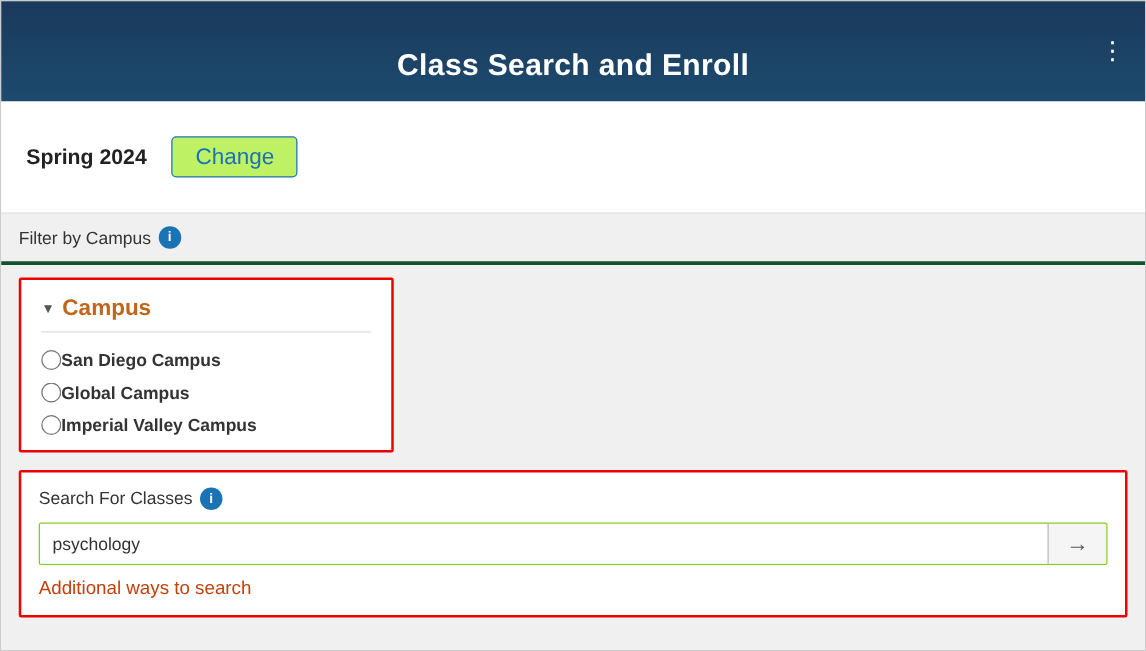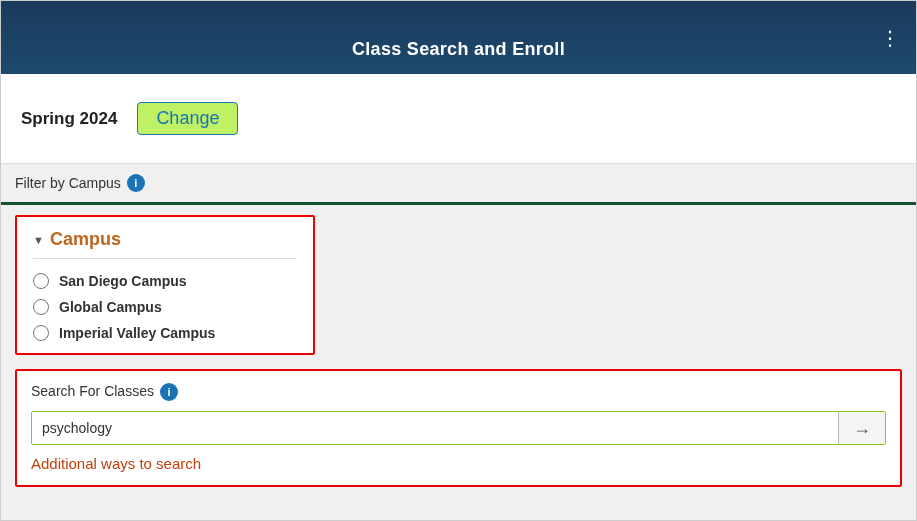--- a/index.html
+++ b/index.html
@@ -24,21 +24,21 @@
       background: linear-gradient(to bottom, #1a3a5c, #1d4a6e);
       color: white;
       display: flex;
       align-items: center;
       justify-content: center;
       padding: 14px 20px;
       position: relative;
       min-height: 52px;
     }
     .header-title {
-      font-size: 18px;
+      font-size: 24px;
       font-weight: bold;
       color: #fff;
       letter-spacing: 0.3px;
       margin-top: 24px;
     }
     .header-menu-icon {
       position: absolute;
       right: 16px;
       top: 50%;
       transform: translateY(-50%);
@@ -133,21 +133,20 @@
     }
     .campus-options {
       display: flex;
       flex-direction: column;
       gap: 10px;
       padding-top: 4px;
     }
     .campus-option {
       display: flex;
       align-items: flex-start;
-      gap: 10px;
     }
     .campus-option input[type="radio"] {
       width: 16px;
       height: 16px;
       cursor: pointer;
       accent-color: #1a73b5;
     }
     .campus-option label {
       font-size: 14px;
       font-weight: bold;

